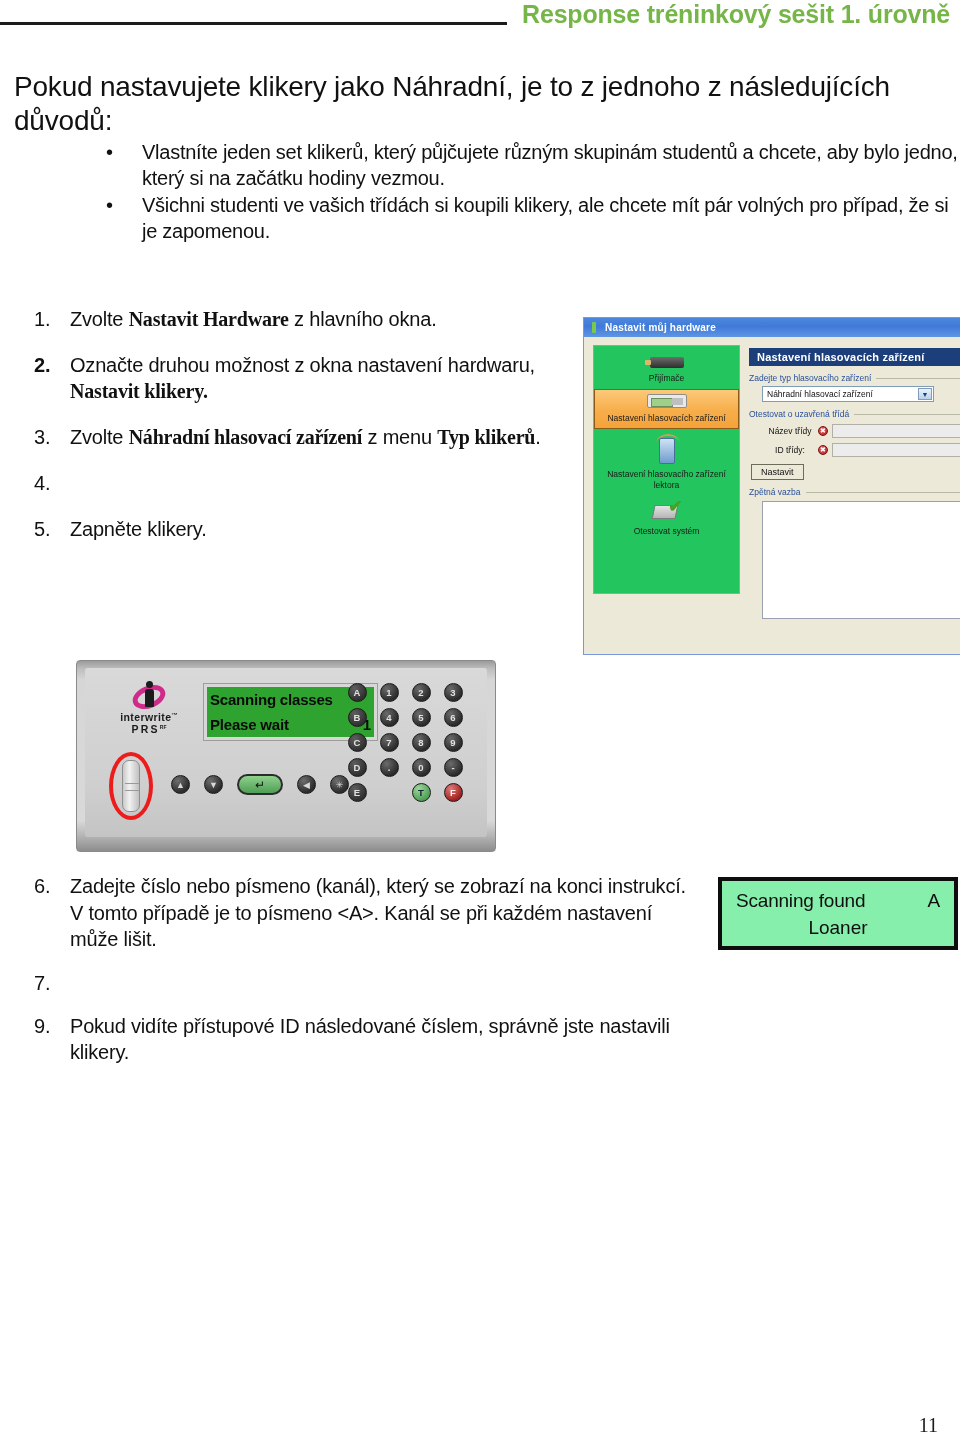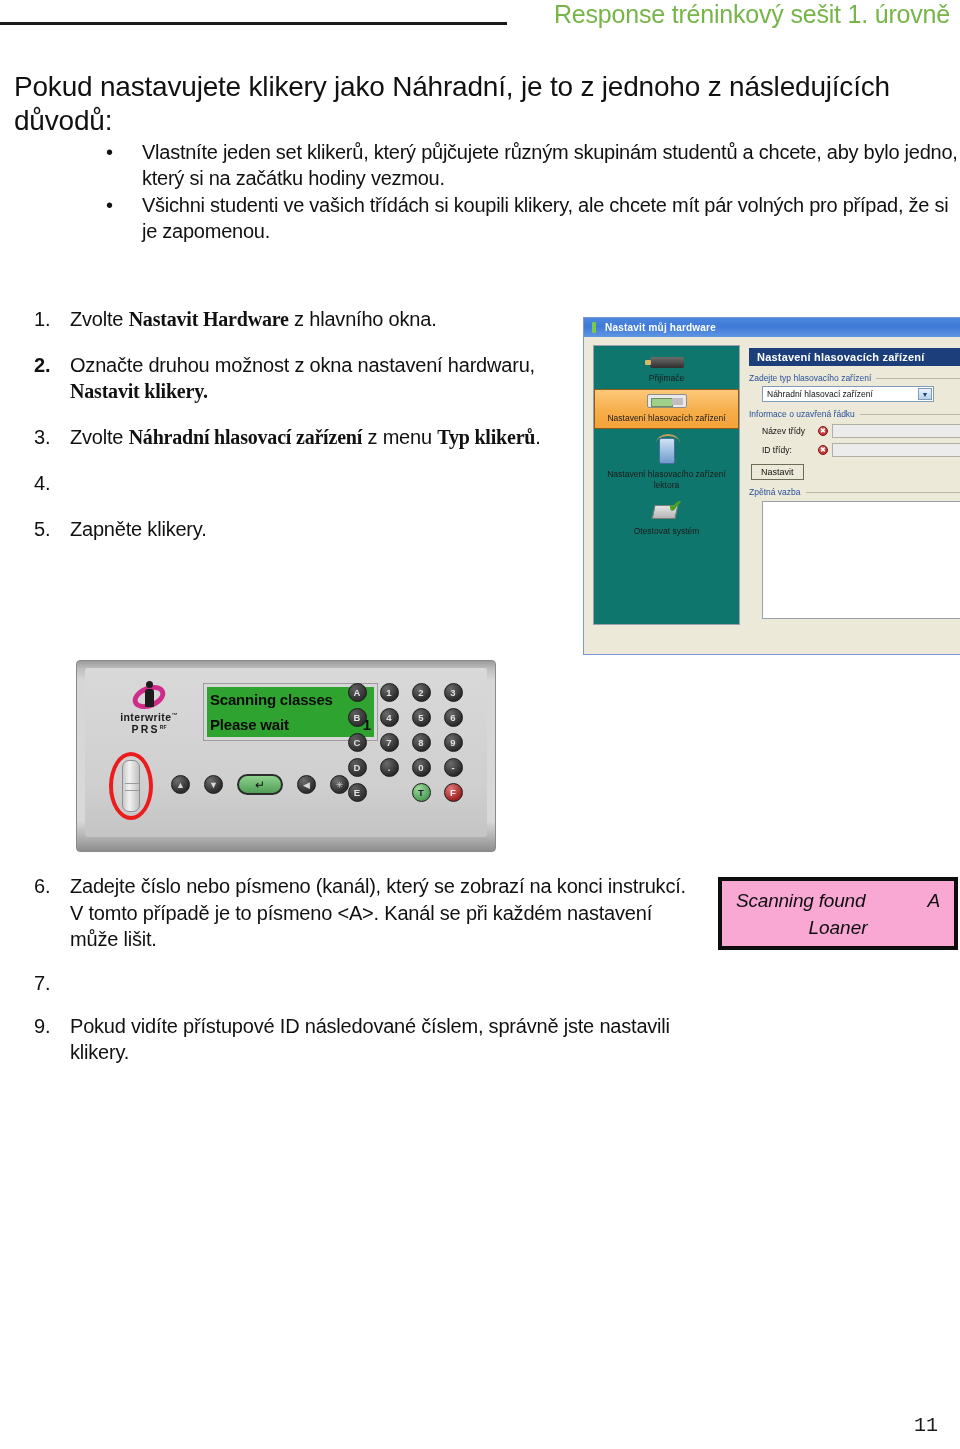--- a/index.html
+++ b/index.html
@@ -16,21 +16,21 @@
   
   .header {
     position: absolute; top: 0; left: 0; width: 960px; height: 34px;
   }
   .header-rule {
     position: absolute; left: 0; top: 22px; width: 507px; height: 3px;
     background: #1b1b1b;
   }
   .header-title {
     position: absolute; right: 10px; top: 0px;
-    font-size: 25px; font-weight: normal; color: #76b547;
+    font-size: 25px; font-weight: bold; color: #76b547;
     letter-spacing: -0.2px; white-space: nowrap;
   }
 
   
   .intro { position: absolute; left: 14px; top: 68px; width: 930px; }
   .intro h1 {
     margin: 0; font-size: 21px; font-weight: bold; line-height: 1.18;
     letter-spacing: -0.2px;
   }
   .intro p.lead {
@@ -77,21 +77,21 @@
     width: 11px; height: 11px; margin-right: 5px; flex: 0 0 11px;
     position: relative;
   }
   .app-titlebar .ti-icon:before {
     content: ""; position: absolute; left: 3px; top: 0; width: 4px; height: 11px;
     background: #79c94a; border-radius: 1px;
   }
   .app-body { display: flex; padding: 8px 0 0 9px; height: 319px; }
 
   .app-left {
-    width: 147px; height: 280px; background: #0f766e;
+    width: 147px; height: 249px; background: #22c55e;
     border: 1px solid #9aa0b0; padding-top: 11px;
     display: flex; flex-direction: column; align-items: center;
   }
   .nav-entry { width: 100%; text-align: center; }
   .nav-entry .lbl { font-size: 8.5px; color: #1a1a1a; line-height: 1.25; padding: 2px 4px; }
   .nav-entry.selected {
     background: linear-gradient(to bottom,#fcc97a 0%, #f7ae4a 55%, #f5a23a 100%);
     border: 1px solid #8a5a16; width: 145px; margin: 3px 0;
     padding: 4px 0 3px 0;
   }
@@ -156,21 +156,21 @@
     border: 1px solid #7f9db9; display: flex; align-items: center;
     font-size: 8.5px; padding-left: 4px; color:#111; position: relative;
   }
   .combo .arrow {
     position: absolute; right: 1px; top: 1px; width: 14px; height: 12px;
     background: linear-gradient(to bottom,#eaf2fb,#b8d0ea);
     border: 1px solid #7f9db9; color:#10407d; font-size: 7px;
     display:flex; align-items:center; justify-content:center;
   }
   .field-row { display: flex; align-items: center; margin: 5px 0 0 13px; }
-  .field-row .fl { font-size: 8.5px; color:#111; width: 56px; }
+  .field-row .fl { font-size: 8.5px; color:#111; width: 56px; text-align: center; }
   .err-dot {
     width: 10px; height: 10px; border-radius: 50%;
     background: radial-gradient(circle at 35% 30%, #e06a6a, #b81b1b);
     border: 1px solid #7d0f0f; margin-right: 4px; flex: 0 0 10px;
     color: #fff; font-size: 7px; line-height: 8px; text-align: center;
   }
   .field-input {
     height: 14px; width: 140px; background: #ececec;
     border: 1px solid #b0b0a6;
   }
@@ -286,35 +286,34 @@
   .inline-enter {
     display: inline-block; vertical-align: -5px;
     width: 40px; height: 19px; border-radius: 10px;
     background: linear-gradient(to bottom,#8ed18c,#4f9e56);
     border: 2px solid #1f1f1f;
     text-align: center; line-height: 15px; color:#111; font-size: 12px;
   }
 
   .lcd2 {
     position: absolute; left: 718px; top: 877px; width: 240px; height: 73px;
-    background: #f9a8d4; border: 4px solid #0d0d0d;
+    background: #86efac; border: 4px solid #0d0d0d;
     padding: 6px 14px;
-    font-style: italic;
   }
   .lcd2-line1 {
     display:flex; justify-content: space-between;
     color:#0e0e0e; font-size: 19px; line-height: 28px; letter-spacing: -0.2px;
   }
   .lcd2-line2 {
     text-align: center; color:#0e0e0e; font-size: 19px; line-height: 26px;
   }
 
   .page-number {
     position: absolute; right: 22px; bottom: 12px;
-    font-family: Liberation Mono, monospace; font-size: 20px; color: #1b1b1b;
+    font-family: Liberation Serif, serif; font-size: 20px; color: #1b1b1b;
   }
 </style>
 </head>
 <body>
 
 <div class="header">
   <div class="header-rule"></div>
   <div class="header-title">Response tréninkový sešit 1. úrovně</div>
 </div>
 
@@ -386,21 +385,21 @@
 
       <div class="fieldset-label">
         <span>Zadejte typ hlasovacího zařízení</span>
       </div>
       <div class="combo">
         <span>Náhradní hlasovací zařízení</span>
         <span class="arrow">▼</span>
       </div>
 
       <div class="fieldset-label">
-        <span>Informace o uzavřená řádku</span>
+        <span>Otestovat o uzavřená třídá</span>
       </div>
 
       <div class="field-row">
         <span class="fl">Název třídy</span>
         <span class="err-dot">✖</span>
         <span class="field-input"></span>
       </div>
       <div class="field-row">
         <span class="fl">ID třídy:</span>
         <span class="err-dot">✖</span>

